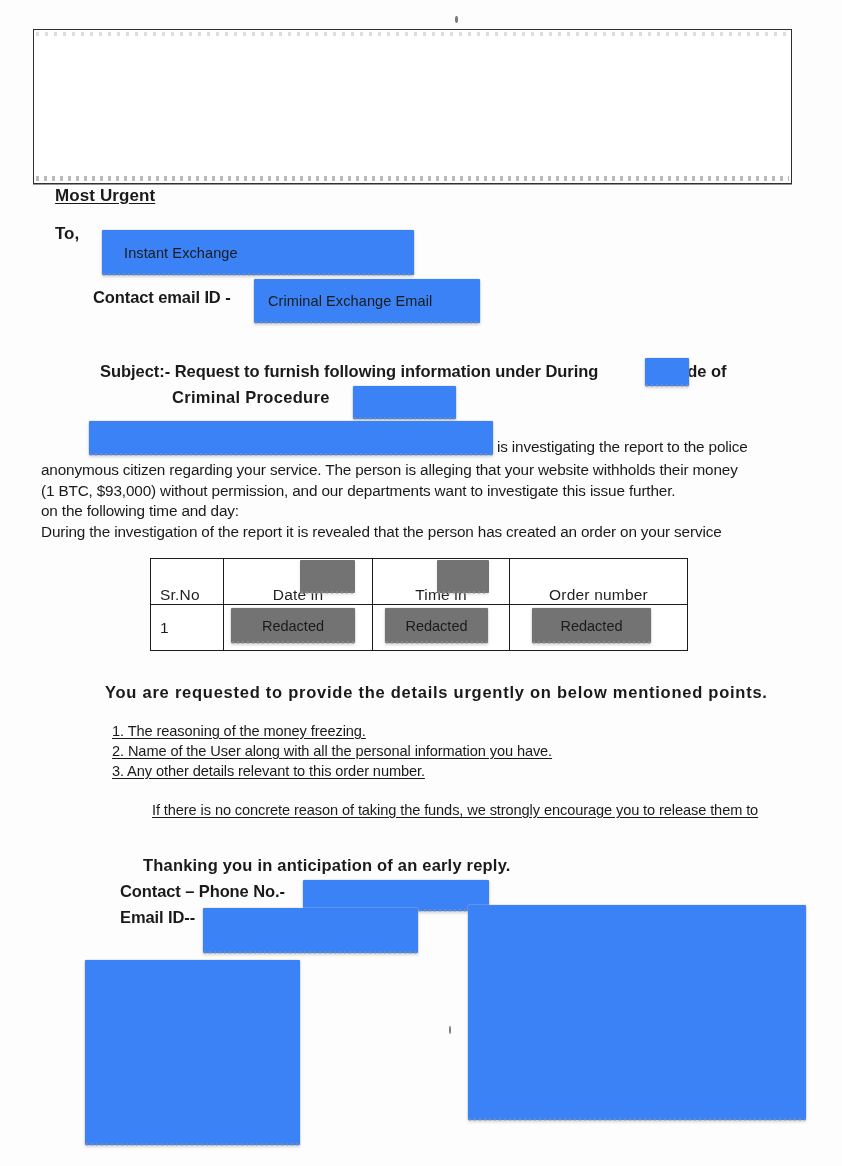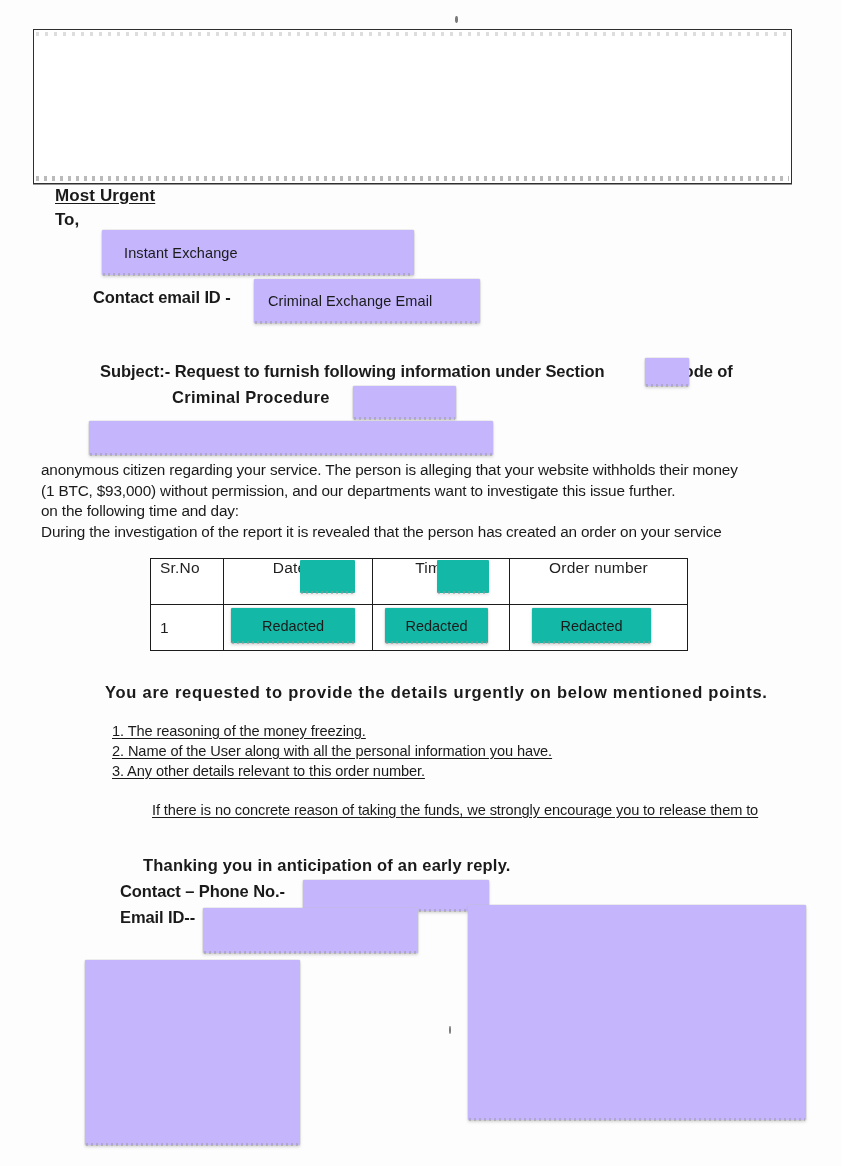--- a/index.html
+++ b/index.html
@@ -21,21 +21,21 @@
   
   .page {
     position: absolute;
     inset: 0;
     background: #fdfdfd;
   }
 
   
   .redaction {
     position: absolute;
-    background: #c4b5fd;
+    background: #3b82f6;
     box-shadow: 0 2px 3px rgba(120,120,120,0.30),
                 0 0 0 0.5px rgba(200,200,200,0.55);
     border-radius: 1px;
     display: flex;
     align-items: center;
     z-index: 5;
   }
   .redaction .rtext {
     font-family: "Liberation Sans", sans-serif;
     font-size: 14.5px;
@@ -104,21 +104,21 @@
     top: 186px;
     font-size: 17px;
     font-weight: bold;
     text-decoration: underline;
     text-underline-offset: 2px;
     letter-spacing: 0.1px;
   }
   .to-label {
     position: absolute;
     left: 55px;
-    top: 210px;
+    top: 224px;
     font-size: 17px;
     font-weight: bold;
   }
   .contact-email-label {
     position: absolute;
     left: 93px;
     top: 288px;
     font-size: 16.5px;
     font-weight: bold;
     letter-spacing: -0.1px;
@@ -181,27 +181,27 @@
     vertical-align: middle;
     letter-spacing: 0.2px;
   }
   .order-table .c0 { width: 63px;  height: 45px; }
   .order-table .c1 { width: 148px; height: 45px; }
   .order-table .c2 { width: 136px; height: 45px; }
   .order-table .c3 { width: 177px; height: 45px; }
   .order-table tr.head td { font-weight: normal; }
   .order-table td.sr { text-align: left; padding-left: 9px; }
   .cellwrap { position: relative; width: 100%; height: 100%;
-              display: flex; align-items: flex-start; justify-content: center; }
+              display: flex; align-items: flex-end; justify-content: center; }
   .cellwrap.left { justify-content: flex-start; padding-left: 9px; box-sizing: border-box; }
 
   
   .chip {
     position: absolute;
-    background: #14b8a6;
+    background: #737373;
     box-shadow: 0 2px 3px rgba(120,120,120,0.30),
                 0 0 0 0.5px rgba(205,205,205,0.5);
     display: flex;
     align-items: center;
     justify-content: center;
     z-index: 6;
     border-radius: 1px;
   }
   .chip::after {
     content: "";
@@ -307,39 +307,40 @@
   </div>
 
   <div class="contact-email-label">Contact email ID -</div>
 
   <div class="redaction" style="left:254px; top:279px; width:212px; height:44px; padding-left:14px;">
     <span class="rtext">Criminal Exchange Email</span>
   </div>
 
   <div class="subject-line1">
     <span>Subject:-</span>
-    <span>Request to furnish following information under Section</span>
+    <span>Request to furnish following information under During</span>
     <span class="skip"></span>
     <span>Code of</span>
   </div>
 
   <div class="redaction empty" style="left:645px; top:358px; width:44px; height:28px;">
     
   </div>
 
   <div class="subject-line2">Criminal  Procedure</div>
 
   <div class="redaction empty" style="left:353px; top:386px; width:103px; height:33px;">
     
   </div>
 
   <div class="redaction empty" style="left:89px; top:421px; width:404px; height:34px;">
     
   </div>
 
+  <div class="body-intro">is investigating the report to the police</div>
 
   <div class="body-para">
     <div>anonymous citizen regarding your service. The person is alleging that your website withholds their money</div>
     <div>(1 BTC, $93,000) without permission, and our departments want to investigate this issue further.</div>
     <div>on the following time and day:</div>
     <div>During the investigation of the report it is revealed that the person has created an order on your service</div>
   </div>
 
   <table class="order-table">
     <tbody>

